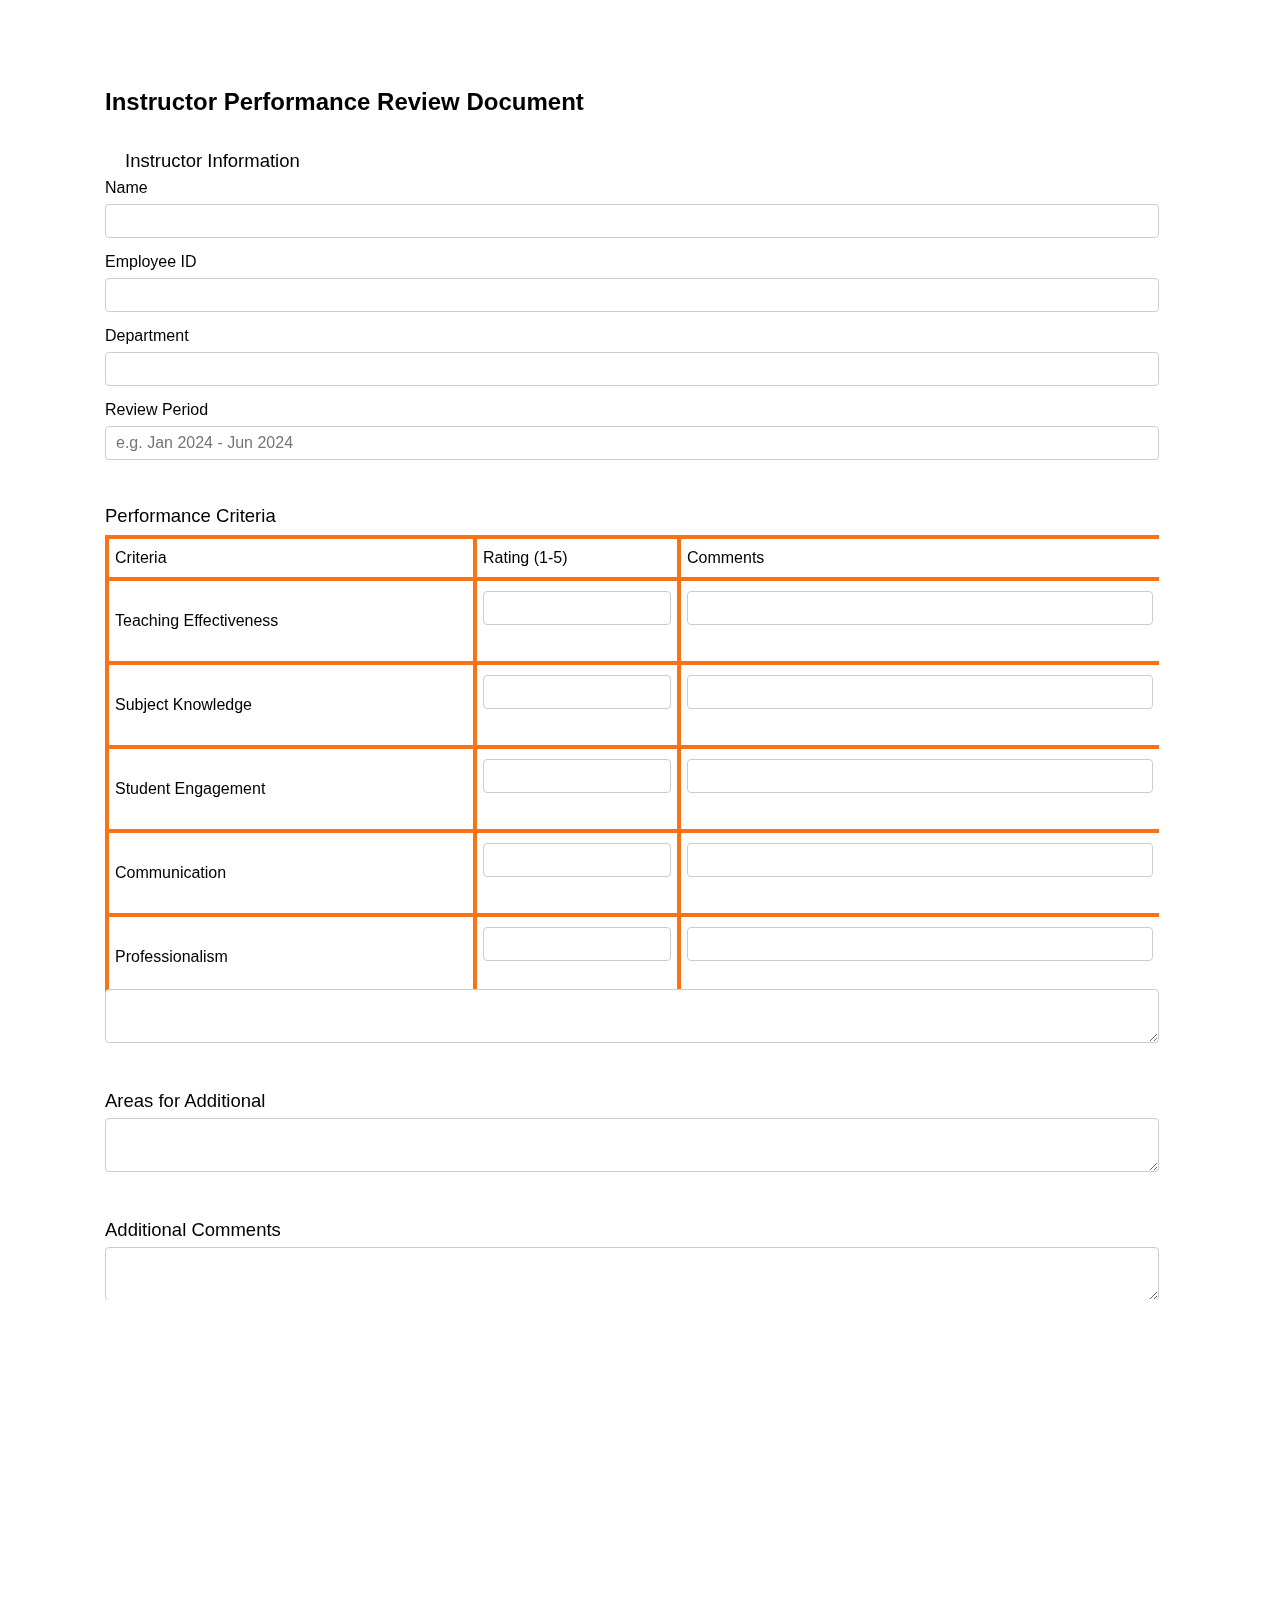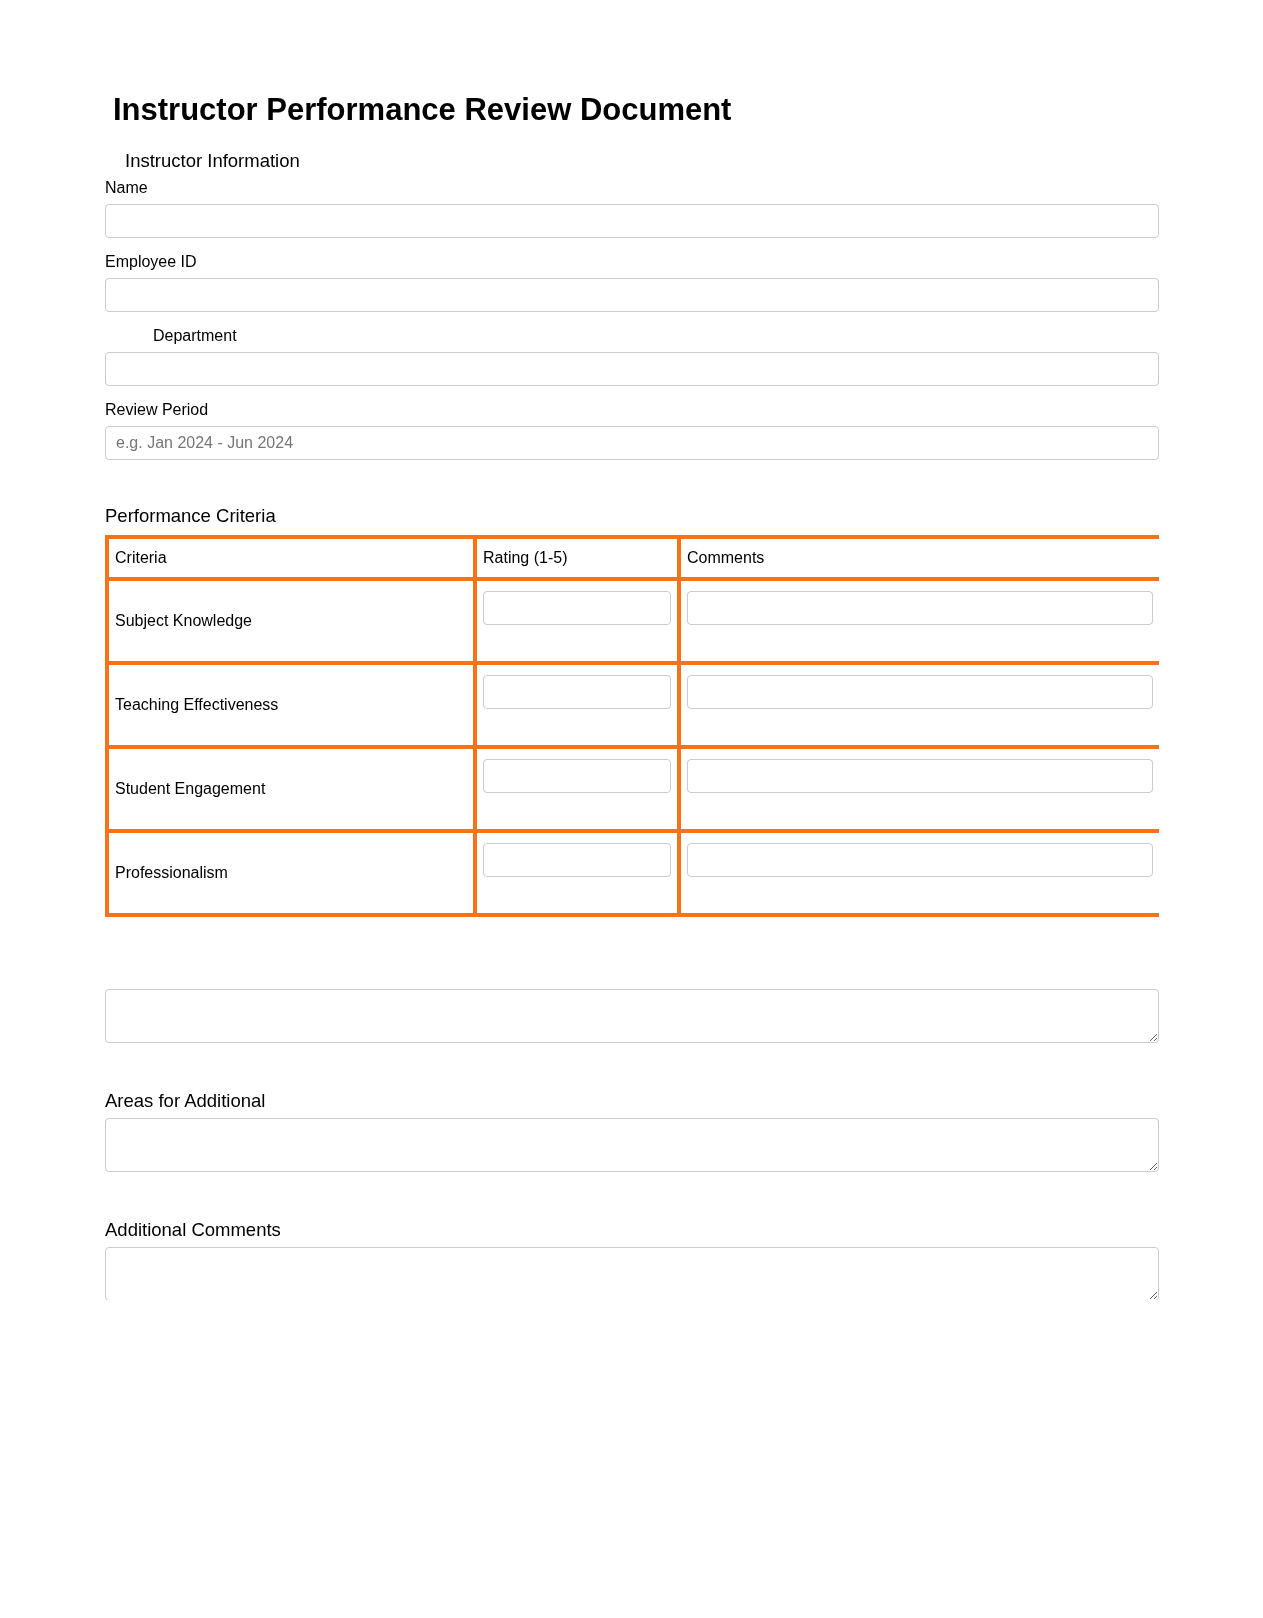--- a/index.html
+++ b/index.html
@@ -19,22 +19,22 @@
       left: 105px;
       top: 0;
       width: 1054px;
       height: 1300px;
       overflow: hidden;
     }
     h1 {
       position: absolute;
       left: 0;
       top: 82px;
-      margin: 8px;
-      font-size: 31px;
+      margin: 0;
+      font-size: 24px;
       font-weight: bold;
       line-height: 40px;
       white-space: nowrap;
     }
     .section-title {
       position: absolute;
       left: 0;
       margin: 0;
       font-size: 18.5px;
       font-weight: normal;
@@ -129,21 +129,21 @@
   <h1>Instructor Performance Review Document</h1>
 
   <h2 class="section-title" style="top:150px;margin-left:20px;">Instructor Information</h2>
 
   <label class="field-label" style="top:178px;" for="f-name">Name</label>
   <input id="f-name" class="text-input" style="top: 204px;" type="text" placeholder="">
 
   <label class="field-label" style="top:252px;" for="f-empid">Employee ID</label>
   <input id="f-empid" class="text-input" style="top: 278px;" type="text" placeholder="">
 
-  <label class="field-label" style="top:326px;margin-left:48px;" for="f-dept">Department</label>
+  <label class="field-label" style="top:326px;" for="f-dept">Department</label>
   <input id="f-dept" class="text-input" style="top: 352px;" type="text" placeholder="">
 
   <label class="field-label" style="top:400px;" for="f-period">Review Period</label>
   <input id="f-period" class="text-input" style="top: 426px;" type="text" placeholder="e.g. Jan 2024 - Jun 2024">
 
   <h2 class="section-title" style="top:505px;text-align:center;">Performance Criteria</h2>
 
   <table class="criteria">
     <colgroup>
       <col style="width:368px;">
@@ -152,39 +152,48 @@
     </colgroup>
     <thead>
       <tr>
         <th>Criteria</th>
         <th>Rating (1-5)</th>
         <th>Comments</th>
       </tr>
     </thead>
     <tbody>
       <tr>
+        <td>Teaching Effectiveness</td>
+        <td class="input-cell">
+            <input class="cell-input" type="text" style="">
+          </td>
+        <td class="input-cell">
+            <input class="cell-input" type="text" style="">
+          </td>
+      </tr>
+      <tr>
         <td>Subject Knowledge</td>
         <td class="input-cell">
             <input class="cell-input" type="text" style="">
           </td>
         <td class="input-cell">
             <input class="cell-input" type="text" style="">
           </td>
       </tr>
       <tr>
-        <td>Teaching Effectiveness</td>
-        <td class="input-cell">
-            <input class="cell-input" type="text" style="">
-          </td>
-        <td class="input-cell">
-            <input class="cell-input" type="text" style="">
-          </td>
-      </tr>
-      <tr>
         <td>Student Engagement</td>
+        <td class="input-cell">
+            <input class="cell-input" type="text" style="">
+          </td>
+        <td class="input-cell">
+            <input class="cell-input" type="text" style="">
+          </td>
+      </tr>
+      <tr>
+        <td>Communication</td>
         <td class="input-cell">
             <input class="cell-input" type="text" style="">
           </td>
         <td class="input-cell">
             <input class="cell-input" type="text" style="">
           </td>
       </tr>
       <tr>
         <td>Professionalism</td>
         <td class="input-cell">

